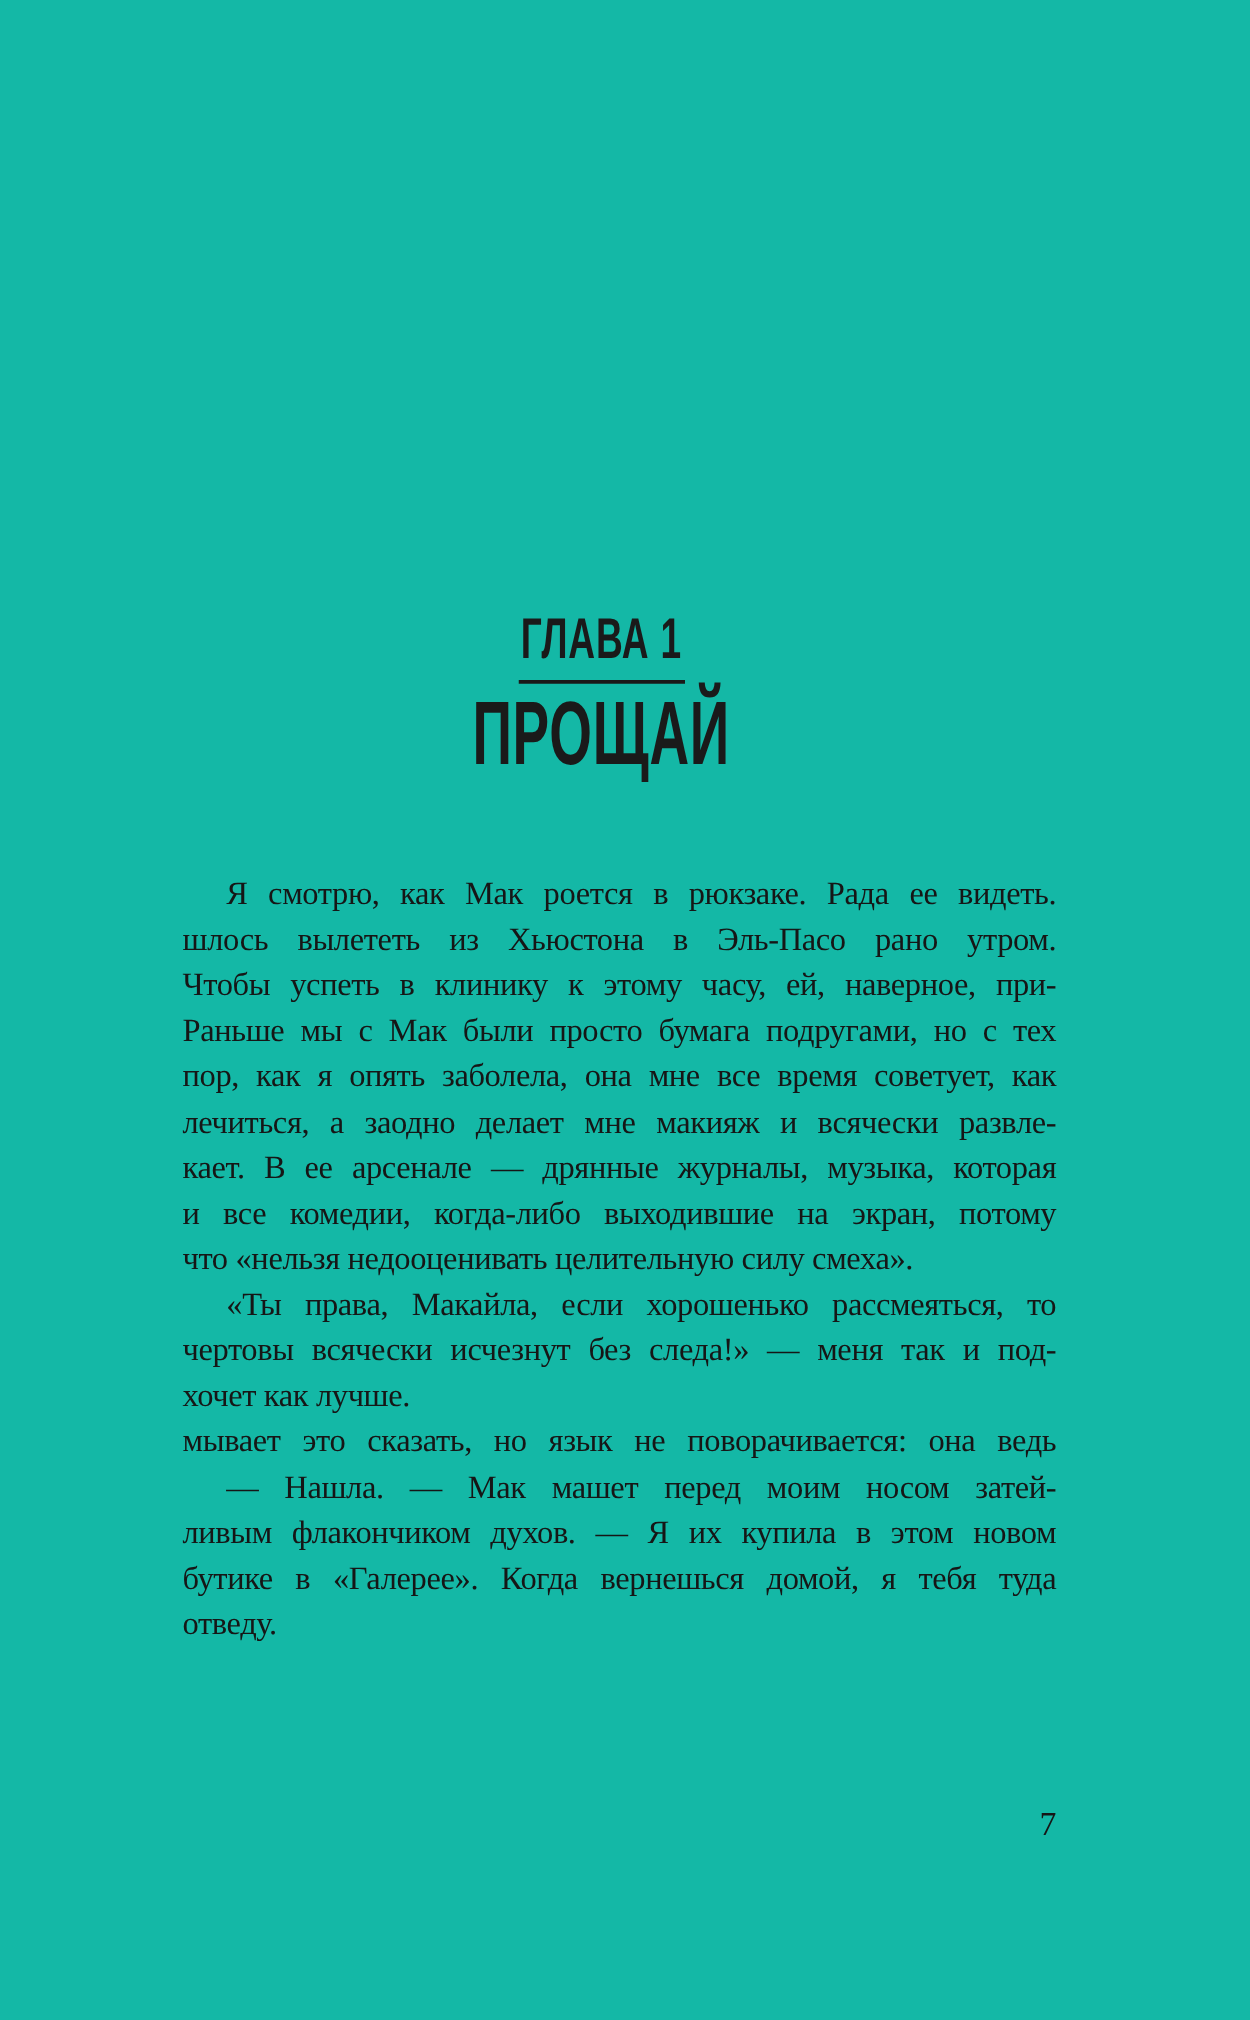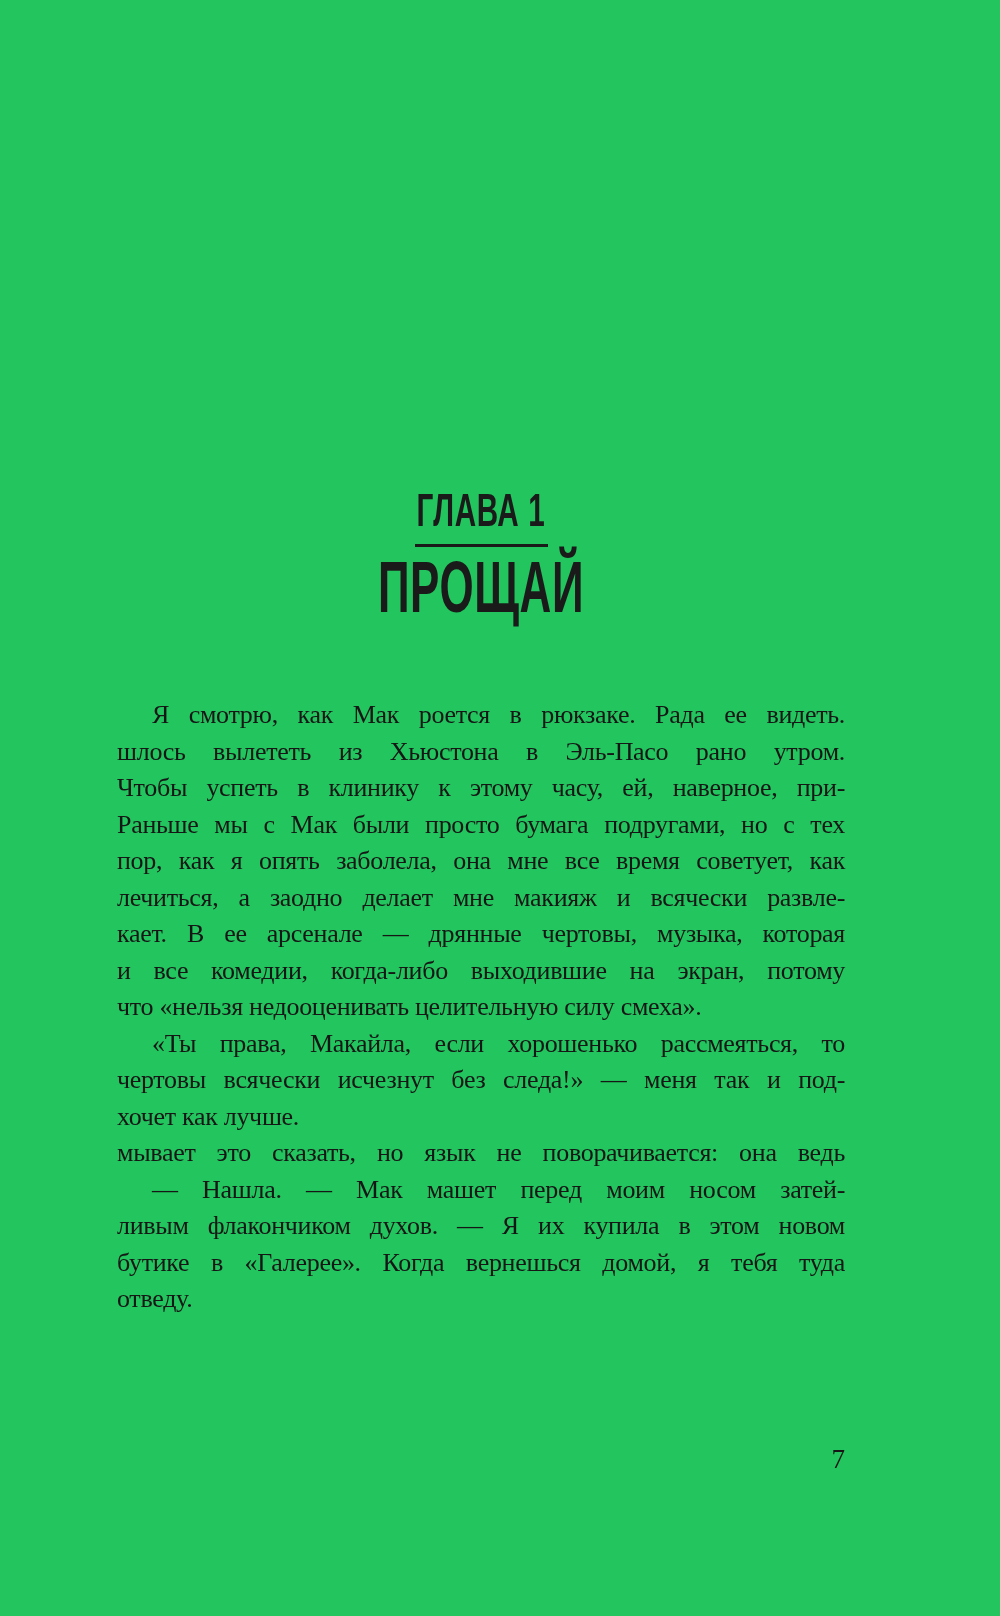--- a/index.html
+++ b/index.html
@@ -4,21 +4,21 @@
 <style>
   html, body {
     margin: 0;
     padding: 0;
     background: #ffffff;
   }
   .page {
     position: relative;
     width: 1000px;
     height: 1616px;
-    background: #22c55e;
+    background: #14b8a6;
     overflow: hidden;
     font-family: "Liberation Serif", serif;
     color: #161616;
   }
 
   
   .chapter-heading {
     position: absolute;
     left: 117px;
     top: 0;
@@ -74,20 +74,21 @@
     width: 728px;
     font-size: 26px;
     line-height: 36.5px;
     letter-spacing: -0.3px;
     color: #161616;
   }
   .paragraph { margin: 0; padding: 0; }
   .line {
     text-align: justify;
     text-align-last: justify;
+    margin-left: 29px;
   }
   .line.indent {
     padding-left: 35px;
   }
   .line.last {
     text-align-last: left;
   }
 
   
   .page-number {
@@ -111,21 +112,21 @@
   </header>
 
   <main class="body-text">
       <div class="paragraph">
         <div class="line indent">Я смотрю, как Мак роется в рюкзаке. Рада ее видеть.</div>
         <div class="line">шлось вылететь из Хьюстона в Эль-Пасо рано утром.</div>
         <div class="line">Чтобы успеть в клинику к этому часу, ей, наверное, при-</div>
         <div class="line">Раньше мы с Мак были просто бумага подругами, но с тех</div>
         <div class="line">пор, как я опять заболела, она мне все время советует, как</div>
         <div class="line">лечиться, а заодно делает мне макияж и всячески развле-</div>
-        <div class="line">кает. В ее арсенале — дрянные чертовы, музыка, которая</div>
+        <div class="line">кает. В ее арсенале — дрянные журналы, музыка, которая</div>
         <div class="line">и все комедии, когда-либо выходившие на экран, потому</div>
         <div class="line last">что «нельзя недооценивать целительную силу смеха».</div>
       </div>
       <div class="paragraph">
         <div class="line indent">«Ты права, Макайла, если хорошенько рассмеяться, то</div>
         <div class="line">чертовы всячески исчезнут без следа!» — меня так и под-</div>
         <div class="line last">хочет как лучше.</div>
         <div class="line">мывает это сказать, но язык не поворачивается: она ведь</div>
       </div>
       <div class="paragraph">

